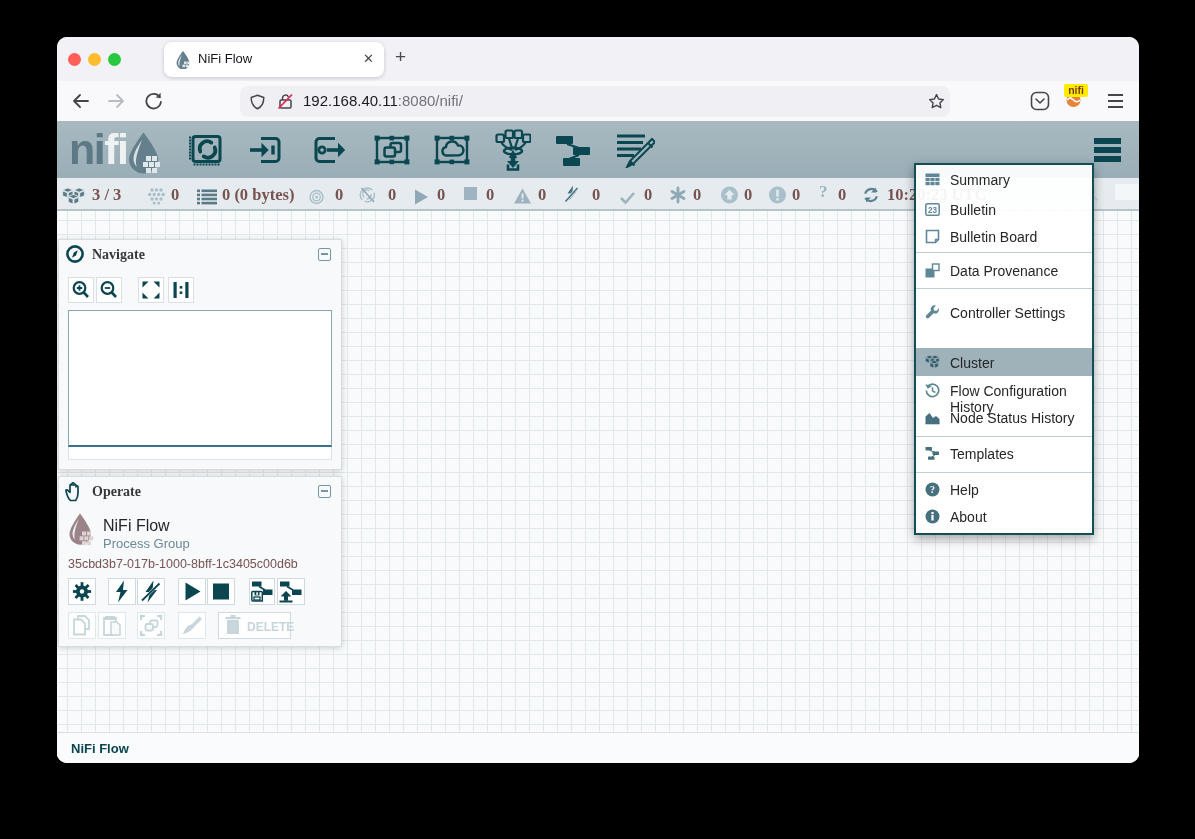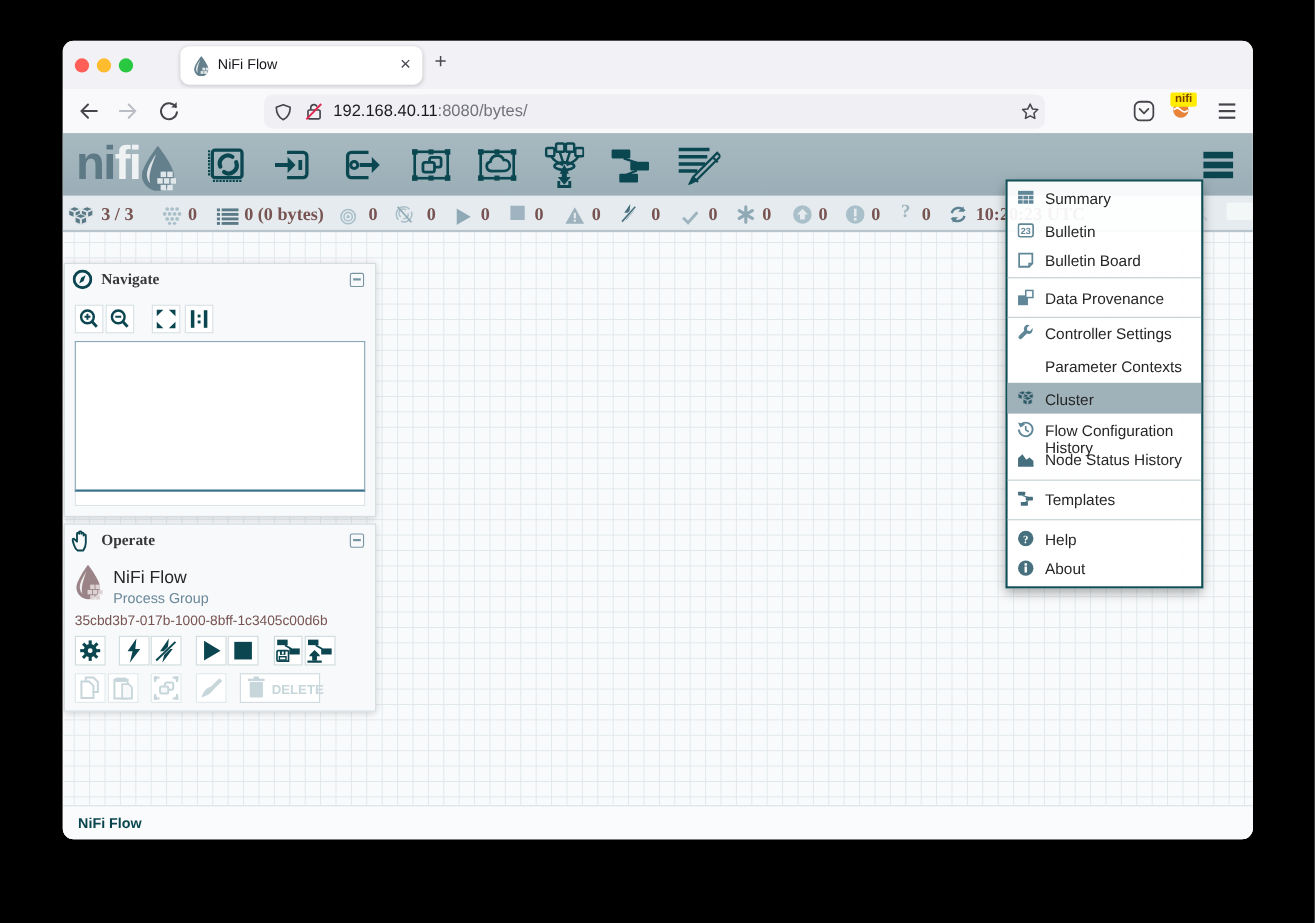--- a/index.html
+++ b/index.html
@@ -97,21 +97,21 @@
     </svg>
     <div class="urlbar">
       <svg style="position:absolute;left:10px;top:8px" width="15" height="16" viewBox="0 0 15 16">
         <path d="M7.5 1.2 13.8 3.5c0 5-1.4 9-6.3 11.3C2.6 12.5 1.2 8.5 1.2 3.5Z" fill="none" stroke="#45454c" stroke-width="1.5" stroke-linejoin="round"></path>
       </svg>
       <svg style="position:absolute;left:37px;top:7px" width="17" height="17" viewBox="0 0 17 17">
         <rect x="3" y="7" width="11" height="8" rx="1.2" fill="none" stroke="#45454c" stroke-width="1.5"></rect>
         <path d="M5.5 7V5a3 3 0 0 1 5.8-1" fill="none" stroke="#45454c" stroke-width="1.5"></path>
         <path d="M1.5 15.5 15 1.5" stroke="#e22850" stroke-width="1.8"></path>
       </svg>
-      <span class="urltext">192.168.40.11<span class="dim">:8080/bytes/</span></span>
+      <span class="urltext">192.168.40.11<span class="dim">:8080/nifi/</span></span>
       <svg style="position:absolute;right:5px;top:7px" width="17" height="17" viewBox="0 0 17 17">
         <path d="M8.5 1.6 10.6 6l4.8.6-3.5 3.3.9 4.7-4.3-2.3-4.3 2.3.9-4.7L1.6 6.6 6.4 6Z" fill="none" stroke="#45454c" stroke-width="1.4" stroke-linejoin="round"></path>
       </svg>
     </div>
     <svg class="navic" style="left:973px;top:10px" width="20" height="20" viewBox="0 0 20 20">
       <rect x="1.5" y="1.5" width="17" height="17" rx="5" fill="none" stroke="#45454c" stroke-width="1.6"></rect>
       <path d="M6 8l4 4 4-4" fill="none" stroke="#45454c" stroke-width="1.6" stroke-linecap="round" stroke-linejoin="round"></path>
     </svg>
     <div style="position:absolute;left:1008px;top:12px;width:17px;height:15px;">
       <svg width="17" height="15" viewBox="0 0 17 15">
@@ -557,28 +557,25 @@
     </div>
     <div class="msep" style="top:87px"></div>
     <div class="mrow" style="top:92px">
       <svg class="mico" viewBox="0 0 15 15">
           <rect x="0.5" y="5.5" width="9" height="9" fill="#5f8797"></rect>
           <rect x="7.5" y="1" width="6.5" height="6.5" fill="#fff" stroke="#5f8797" stroke-width="1.4"></rect>
         </svg>
       <span class="mtxt">Data Provenance</span>
     </div>
     <div class="msep" style="top:123px"></div>
-    <div class="mrow" style="top:124px">
+    <div class="mrow" style="top:134px">
       <svg class="mico" viewBox="0 0 15 15">
           <path d="M13.6 3.2a3.8 3.8 0 0 1-5 5L4 12.8a1.8 1.8 0 0 1-2.6-2.6L6 5.6a3.8 3.8 0 0 1 5-5L8.6 3l.4 2.6 2.6.4Z" fill="#5f8797"></path>
         </svg>
       <span class="mtxt">Controller Settings</span>
-    </div>
-    <div class="mrow" style="top:154px">
-      <span class="mtxt">Parameter Contexts</span>
     </div>
     <div class="mrow" style="top:212px">
       <svg class="mico" viewBox="0 0 15 15">
           <path d="M2.3 4A6.2 6.2 0 1 1 1.3 7.5" fill="none" stroke="#5f8797" stroke-width="1.7"></path>
           <path d="M0.3 1.2 2.8 5.7 7 3Z" fill="#5f8797"></path>
           <path d="M7.5 4.2v3.6l2.8 1.7" fill="none" stroke="#5f8797" stroke-width="1.5"></path>
         </svg>
       <span class="mtxt">Flow Configuration History</span>
     </div>
     <div class="mrow" style="top:183px;height:28px;background:#9fb2ba;">

